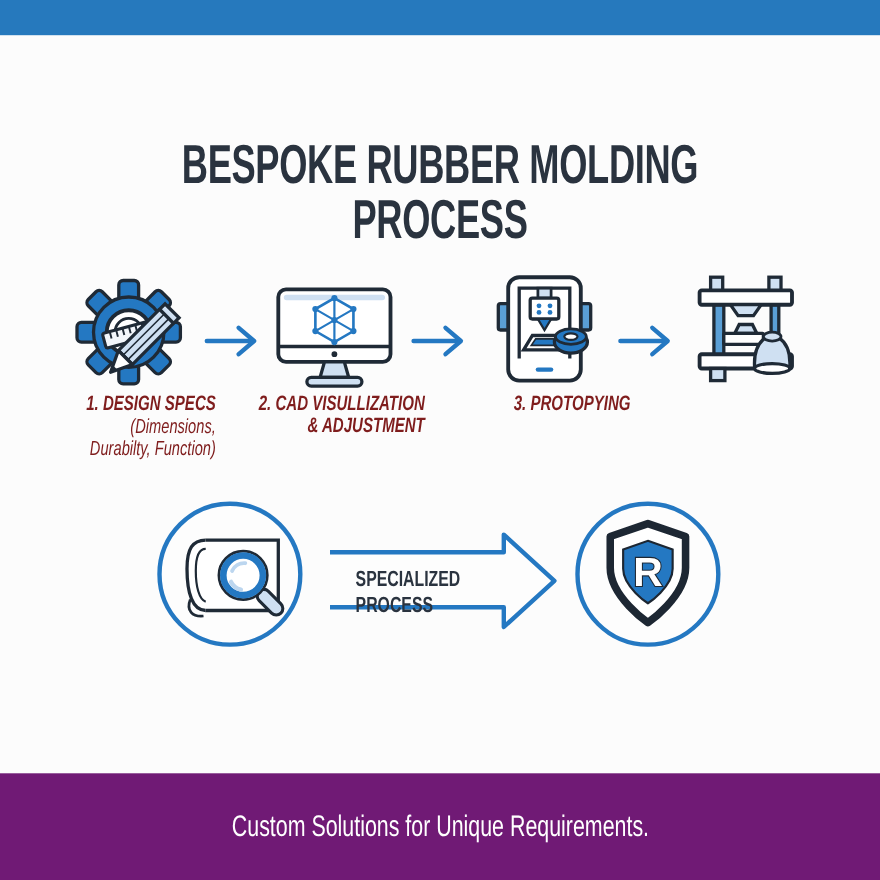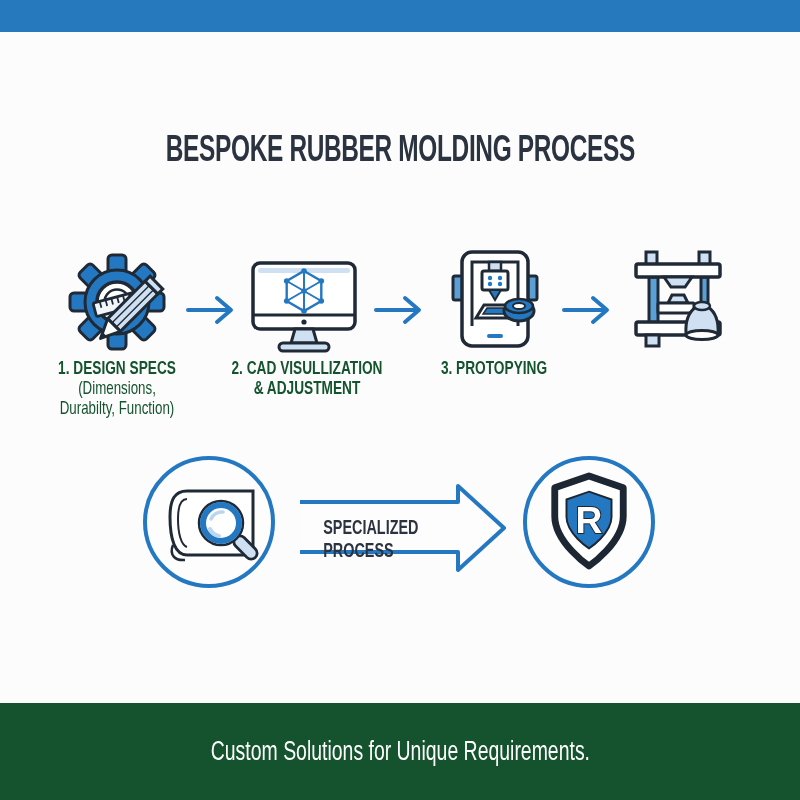--- a/index.html
+++ b/index.html
@@ -3,34 +3,34 @@
 <meta charset="utf-8">
 <style>
   * { margin:0; padding:0; box-sizing:border-box; }
   body { background:#e8e8e8; font-family:"Liberation Sans", sans-serif; }
   .canvas {
     position:relative; width:800px; height:800px; margin:0 auto;
     background:#fcfcfc; overflow:hidden;
   }
   .topbar { position:absolute; left:0; top:0; width:800px; height:32px; background:#2679bd; }
   .footer {
-    position:absolute; left:0; top:703px; width:800px; height:97px; background:#14532d;
+    position:absolute; left:0; top:703px; width:800px; height:97px; background:#701a75;
     display:flex; align-items:center; justify-content:center;
   }
   .footer .tagline { color:#ffffff; font-size:27px; font-weight:normal; }
   .title {
     position:absolute; left:0; top:124px; width:800px; text-align:center;
-    color:#2a333f; font-size:37px; font-weight:bold; line-height:50px;
+    color:#2a333f; font-size:50px; font-weight:bold; line-height:50px;
   }
   .cond-title { display:inline-block; transform:scaleX(0.66); transform-origin:50% 50%; letter-spacing:-0.5px; white-space:pre-line; }
   .cond { display:block; transform:scaleX(0.72); transform-origin:50% 50%; white-space:pre-line; }
   .icon-box { position:absolute; }
   .step-label {
-    position:absolute; width:220px; text-align:center; color:#14532d;
-    font-size:19px; font-weight:bold; line-height:20px;
+    position:absolute; width:220px; text-align:right; color:#7f1d1d;
+    font-size:19px; font-weight:bold; line-height:20px;font-style:italic;
   }
   .step-label .sub { font-weight:normal; font-size:18.5px; }
   .big-circle {
     position:absolute; width:132px; height:132px; border:4px solid #2478c2; border-radius:50%;
     background:#fdfdfd; display:flex; align-items:center; justify-content:center;
   }
   .flow-label {
     position:absolute; width:200px; text-align:center; color:#2a333f;
     font-size:20px; font-weight:bold; line-height:21px;
   }

